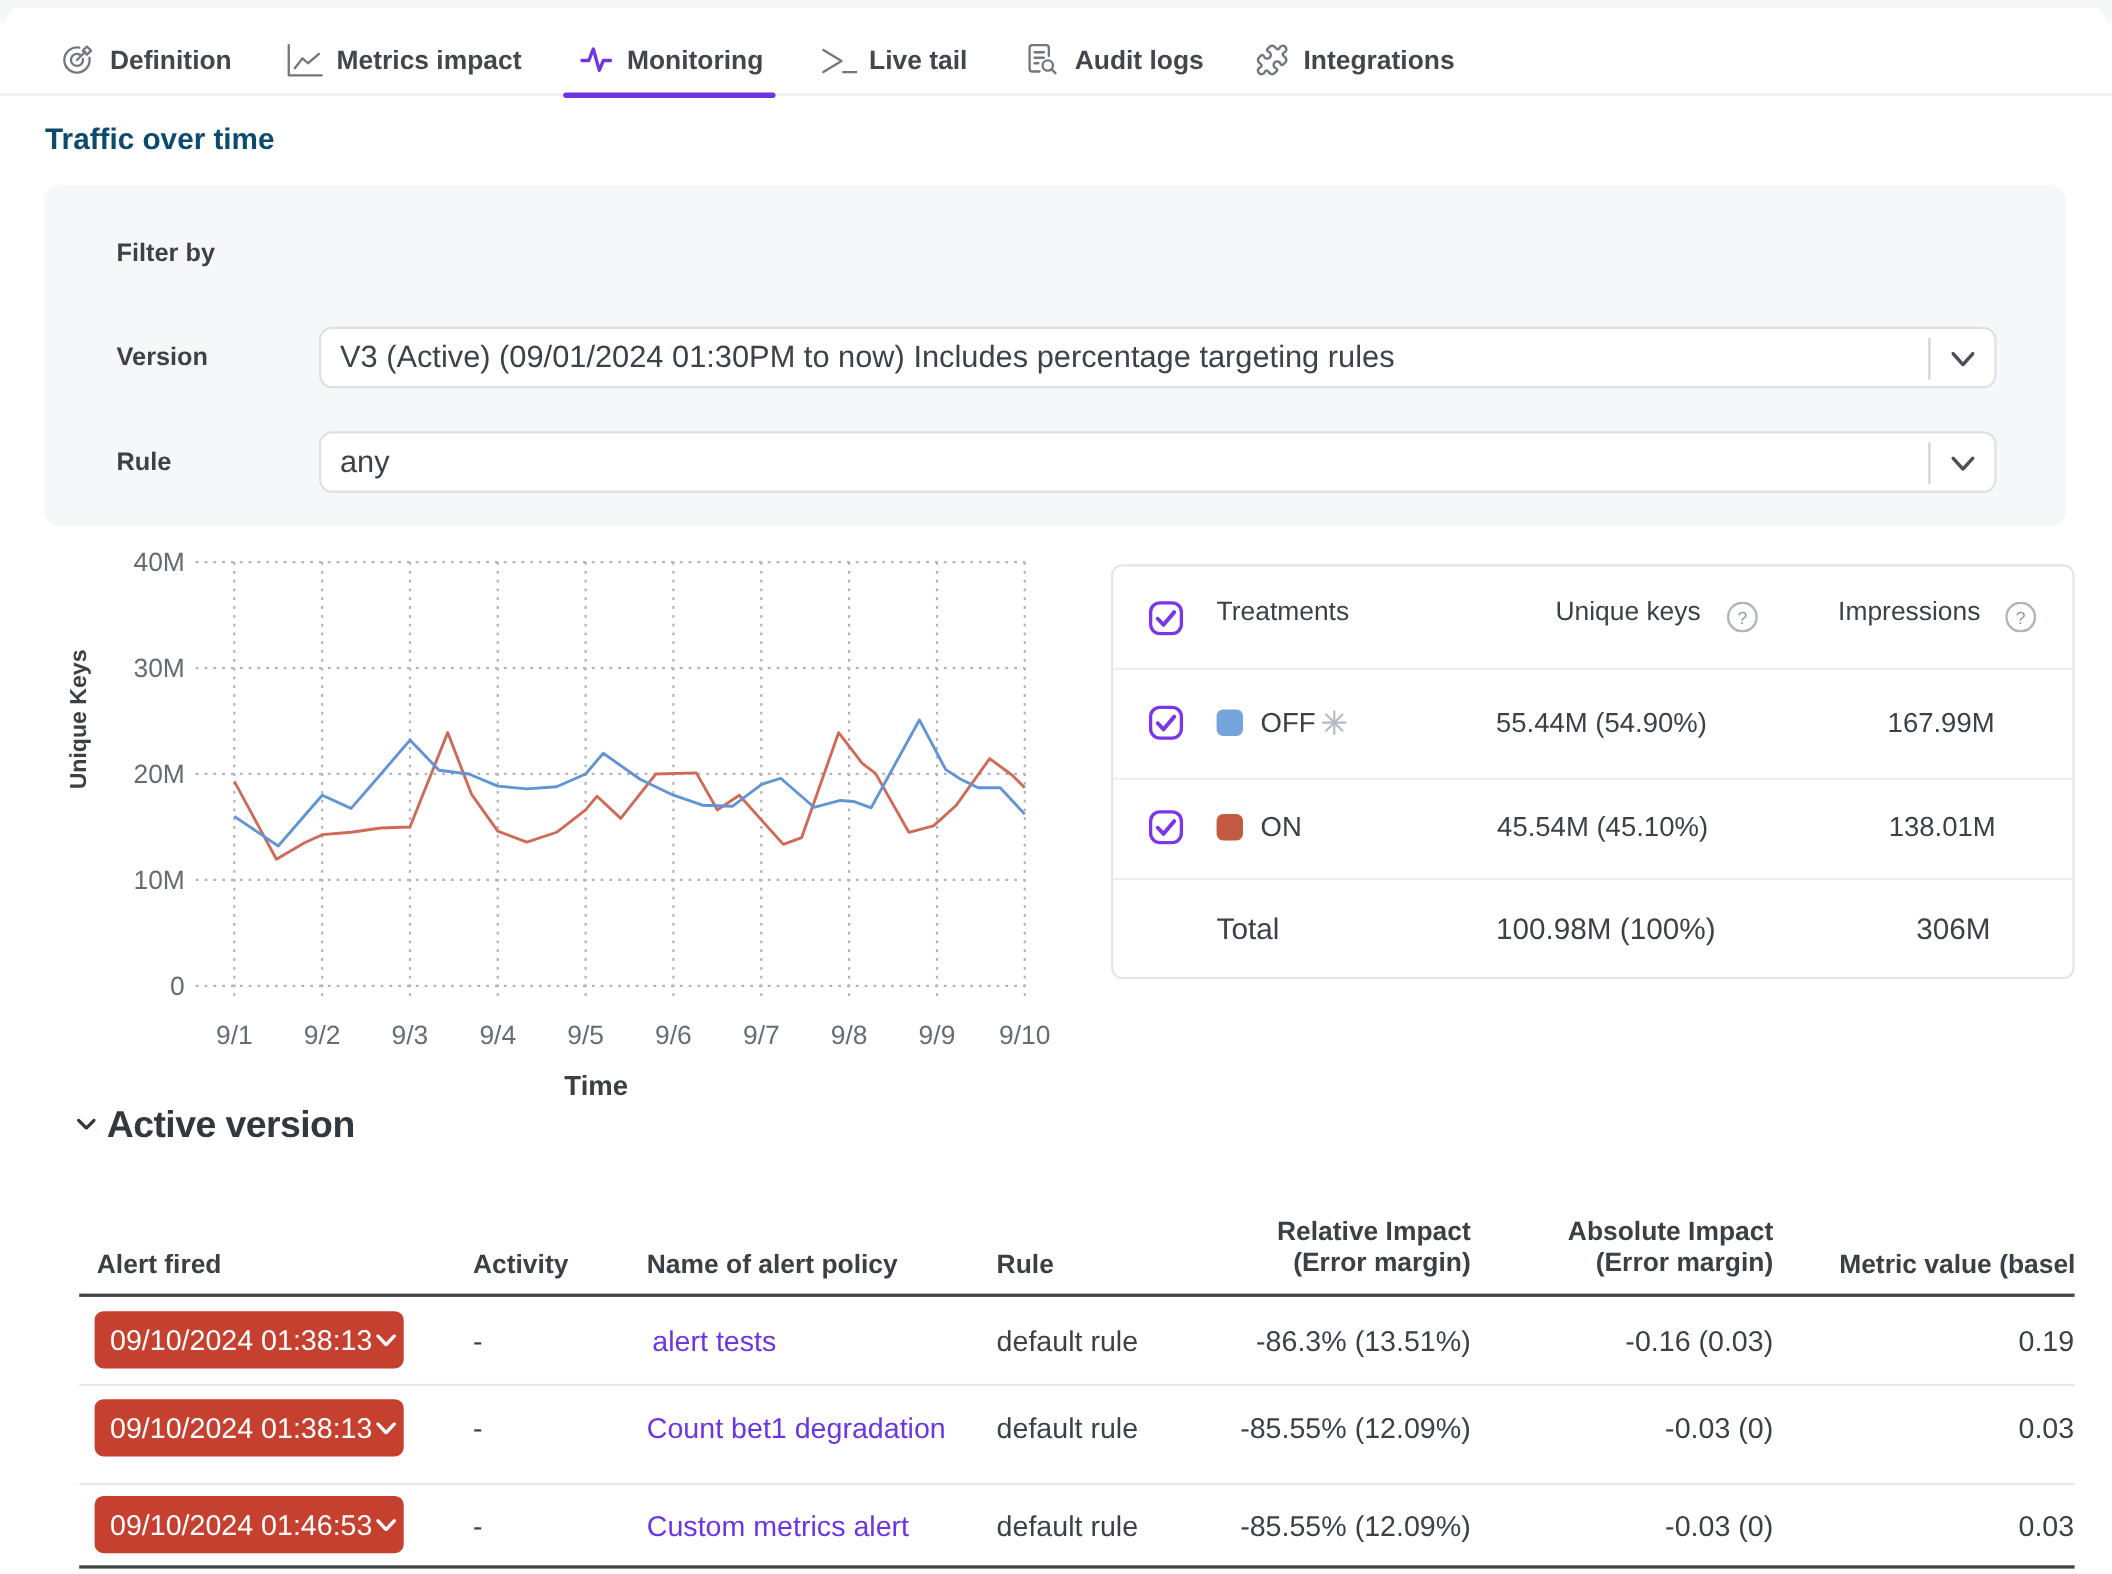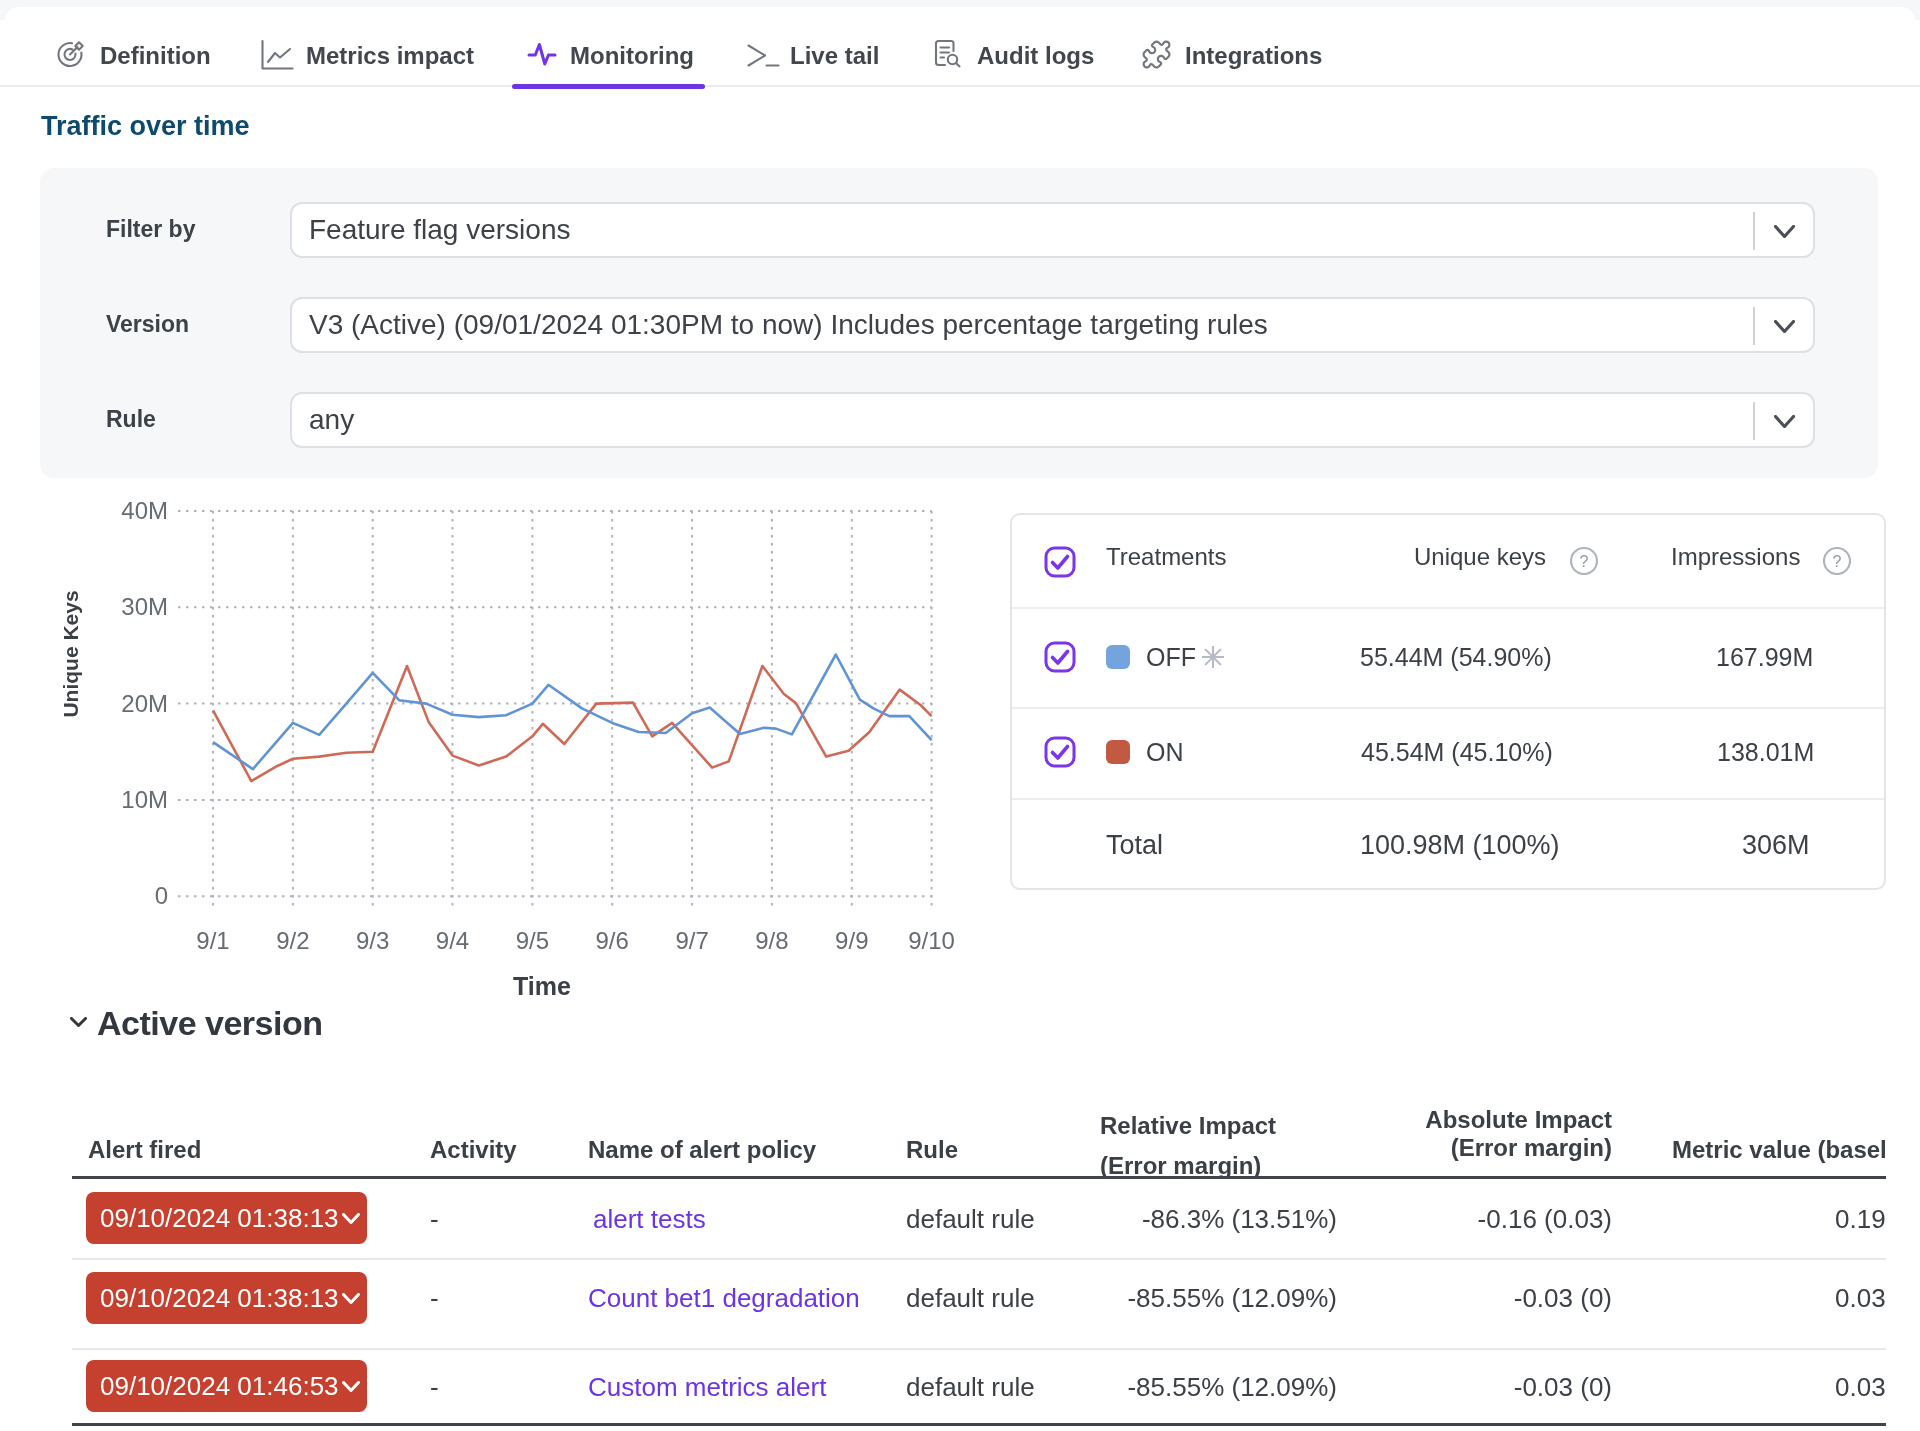--- a/index.html
+++ b/index.html
@@ -65,23 +65,20 @@
     <svg class="abs" style="left:1141px;top:39px" width="31" height="31" viewBox="0 0 24 24">
 <path style="fill:none;stroke:#72777f;stroke-width:1.7;stroke-linecap:round;stroke-linejoin:round" d="M19.439 7.85c-.049.322.059.648.289.878l1.568 1.568c.47.47.706 1.087.706 1.704s-.235 1.233-.706 1.704l-1.611 1.611a.98.98 0 0 1-.837.276c-.47-.07-.802-.48-.968-.925a2.501 2.501 0 1 0-3.214 3.214c.446.166.855.497.925.968a.979.979 0 0 1-.276.837l-1.61 1.61a2.404 2.404 0 0 1-1.705.707a2.402 2.402 0 0 1-1.704-.706l-1.568-1.568a1.026 1.026 0 0 0-.877-.29c-.493.074-.84.504-1.02.968a2.5 2.5 0 1 1-3.237-3.237c.464-.18.894-.527.967-1.02a1.026 1.026 0 0 0-.289-.877l-1.568-1.568A2.402 2.402 0 0 1 1.998 12c0-.617.236-1.234.706-1.704L4.23 8.77c.24-.24.581-.353.917-.303c.515.077.877.528 1.073 1.01a2.5 2.5 0 1 0 3.259-3.259c-.482-.196-.933-.558-1.01-1.073c-.05-.336.062-.676.303-.917l1.525-1.525A2.402 2.402 0 0 1 12 1.998c.617 0 1.234.236 1.704.706l1.568 1.568c.23.23.556.338.877.29c.493-.074.84-.504 1.02-.968a2.5 2.5 0 1 1 3.237 3.237c-.464.18-.894.527-.967 1.02Z"></path>
 </svg>
     <div class="tablbl" style="left:1185px">Integrations</div>
 <div id="munderline"></div>
 <div id="h1">Traffic over time</div>
 <div id="filterpanel"></div>
 <div class="flabel" style="top:216px">Filter by</div>
 <div class="flabel" style="top:311px">Version</div>
 <div class="flabel" style="top:406px">Rule</div>
-<div class="dd" style="top:202px">Feature flag versions<div class="ddsep"></div><svg class="abs" style="left:1482px;top:21px" width="21" height="13" viewBox="0 0 21 13">
-        <path d="M1.5 1.5 L10.5 11.5 L19.5 1.5" fill="none" stroke="#4b5058" stroke-width="3.2" stroke-linecap="round" stroke-linejoin="round"></path>
-      </svg></div>
 <div class="dd" style="top:297px">V3 (Active) (09/01/2024 01:30PM to now) Includes percentage targeting rules<div class="ddsep"></div><svg class="abs" style="left:1482px;top:21px" width="21" height="13" viewBox="0 0 21 13">
         <path d="M1.5 1.5 L10.5 11.5 L19.5 1.5" fill="none" stroke="#4b5058" stroke-width="3.2" stroke-linecap="round" stroke-linejoin="round"></path>
       </svg></div>
 <div class="dd" style="top:392px">any<div class="ddsep"></div><svg class="abs" style="left:1482px;top:21px" width="21" height="13" viewBox="0 0 21 13">
         <path d="M1.5 1.5 L10.5 11.5 L19.5 1.5" fill="none" stroke="#4b5058" stroke-width="3.2" stroke-linecap="round" stroke-linejoin="round"></path>
       </svg></div>
 <div class="abs" style="left:0;top:480px"><svg id="chart" width="1000" height="545" viewBox="0 0 1000 545">
 <style>.g{stroke:#aeb3bf;stroke-width:2;stroke-dasharray:2.5 5.5;fill:none}
 .tick{font:24px "Liberation Sans",sans-serif;fill:#666c74}</style>
 <line x1="213.0" y1="31.0" x2="213.0" y2="430.2" class="g"></line>
@@ -169,21 +166,21 @@
 <div class="ltext lbold" style="left:1360px;top:830px;font-size:27px">100.98M (100%)</div>
 <div class="ltext lbold" style="left:1742px;top:830px;font-size:27px">306M</div>
 <svg class="abs" style="left:70px;top:1017px" width="17" height="10" viewBox="0 0 17 10">
       <path d="M1.5 1.5 L8.5 8.5 L15.5 1.5" fill="none" stroke="#33383e" stroke-width="3" stroke-linecap="round" stroke-linejoin="round"></path>
     </svg>
 <div id="avhead">Active version</div>
 <div class="th" style="left:88px;top:1136px">Alert fired</div>
 <div class="th" style="left:430px;top:1136px">Activity</div>
 <div class="th" style="left:588px;top:1136px">Name of alert policy</div>
 <div class="th" style="left:906px;top:1136px">Rule</div>
-<div class="th" style="left:1100px;top:1106px;width:237px;line-height:40px">Relative Impact<br>(Error margin)</div>
+<div class="th" style="left:1100px;top:1106px;width:237px;text-align:right;line-height:28px">Relative Impact<br>(Error margin)</div>
 <div class="th" style="left:1375px;top:1106px;width:237px;text-align:right;line-height:28px">Absolute Impact<br>(Error margin)</div>
 <div class="th" style="left:1672px;top:1136px;width:214px;overflow:hidden">Metric value (baseline)</div>
 <div class="dline" style="top:1176px"></div>
 <div class="rline" style="top:1258px"></div>
 <div class="rline" style="top:1348px"></div>
 <div class="dline" style="top:1423px"></div>
 <div class="badge" style="top:1192px">09/10/2024 01:38:13</div>
 <svg class="abs" style="left:342px;top:1213px" width="18" height="11" viewBox="0 0 18 11">
       <path d="M1.5 1.5 L9.0 9.5 L16.5 1.5" fill="none" stroke="#ffffff" stroke-width="3" stroke-linecap="round" stroke-linejoin="round"></path>
     </svg>

